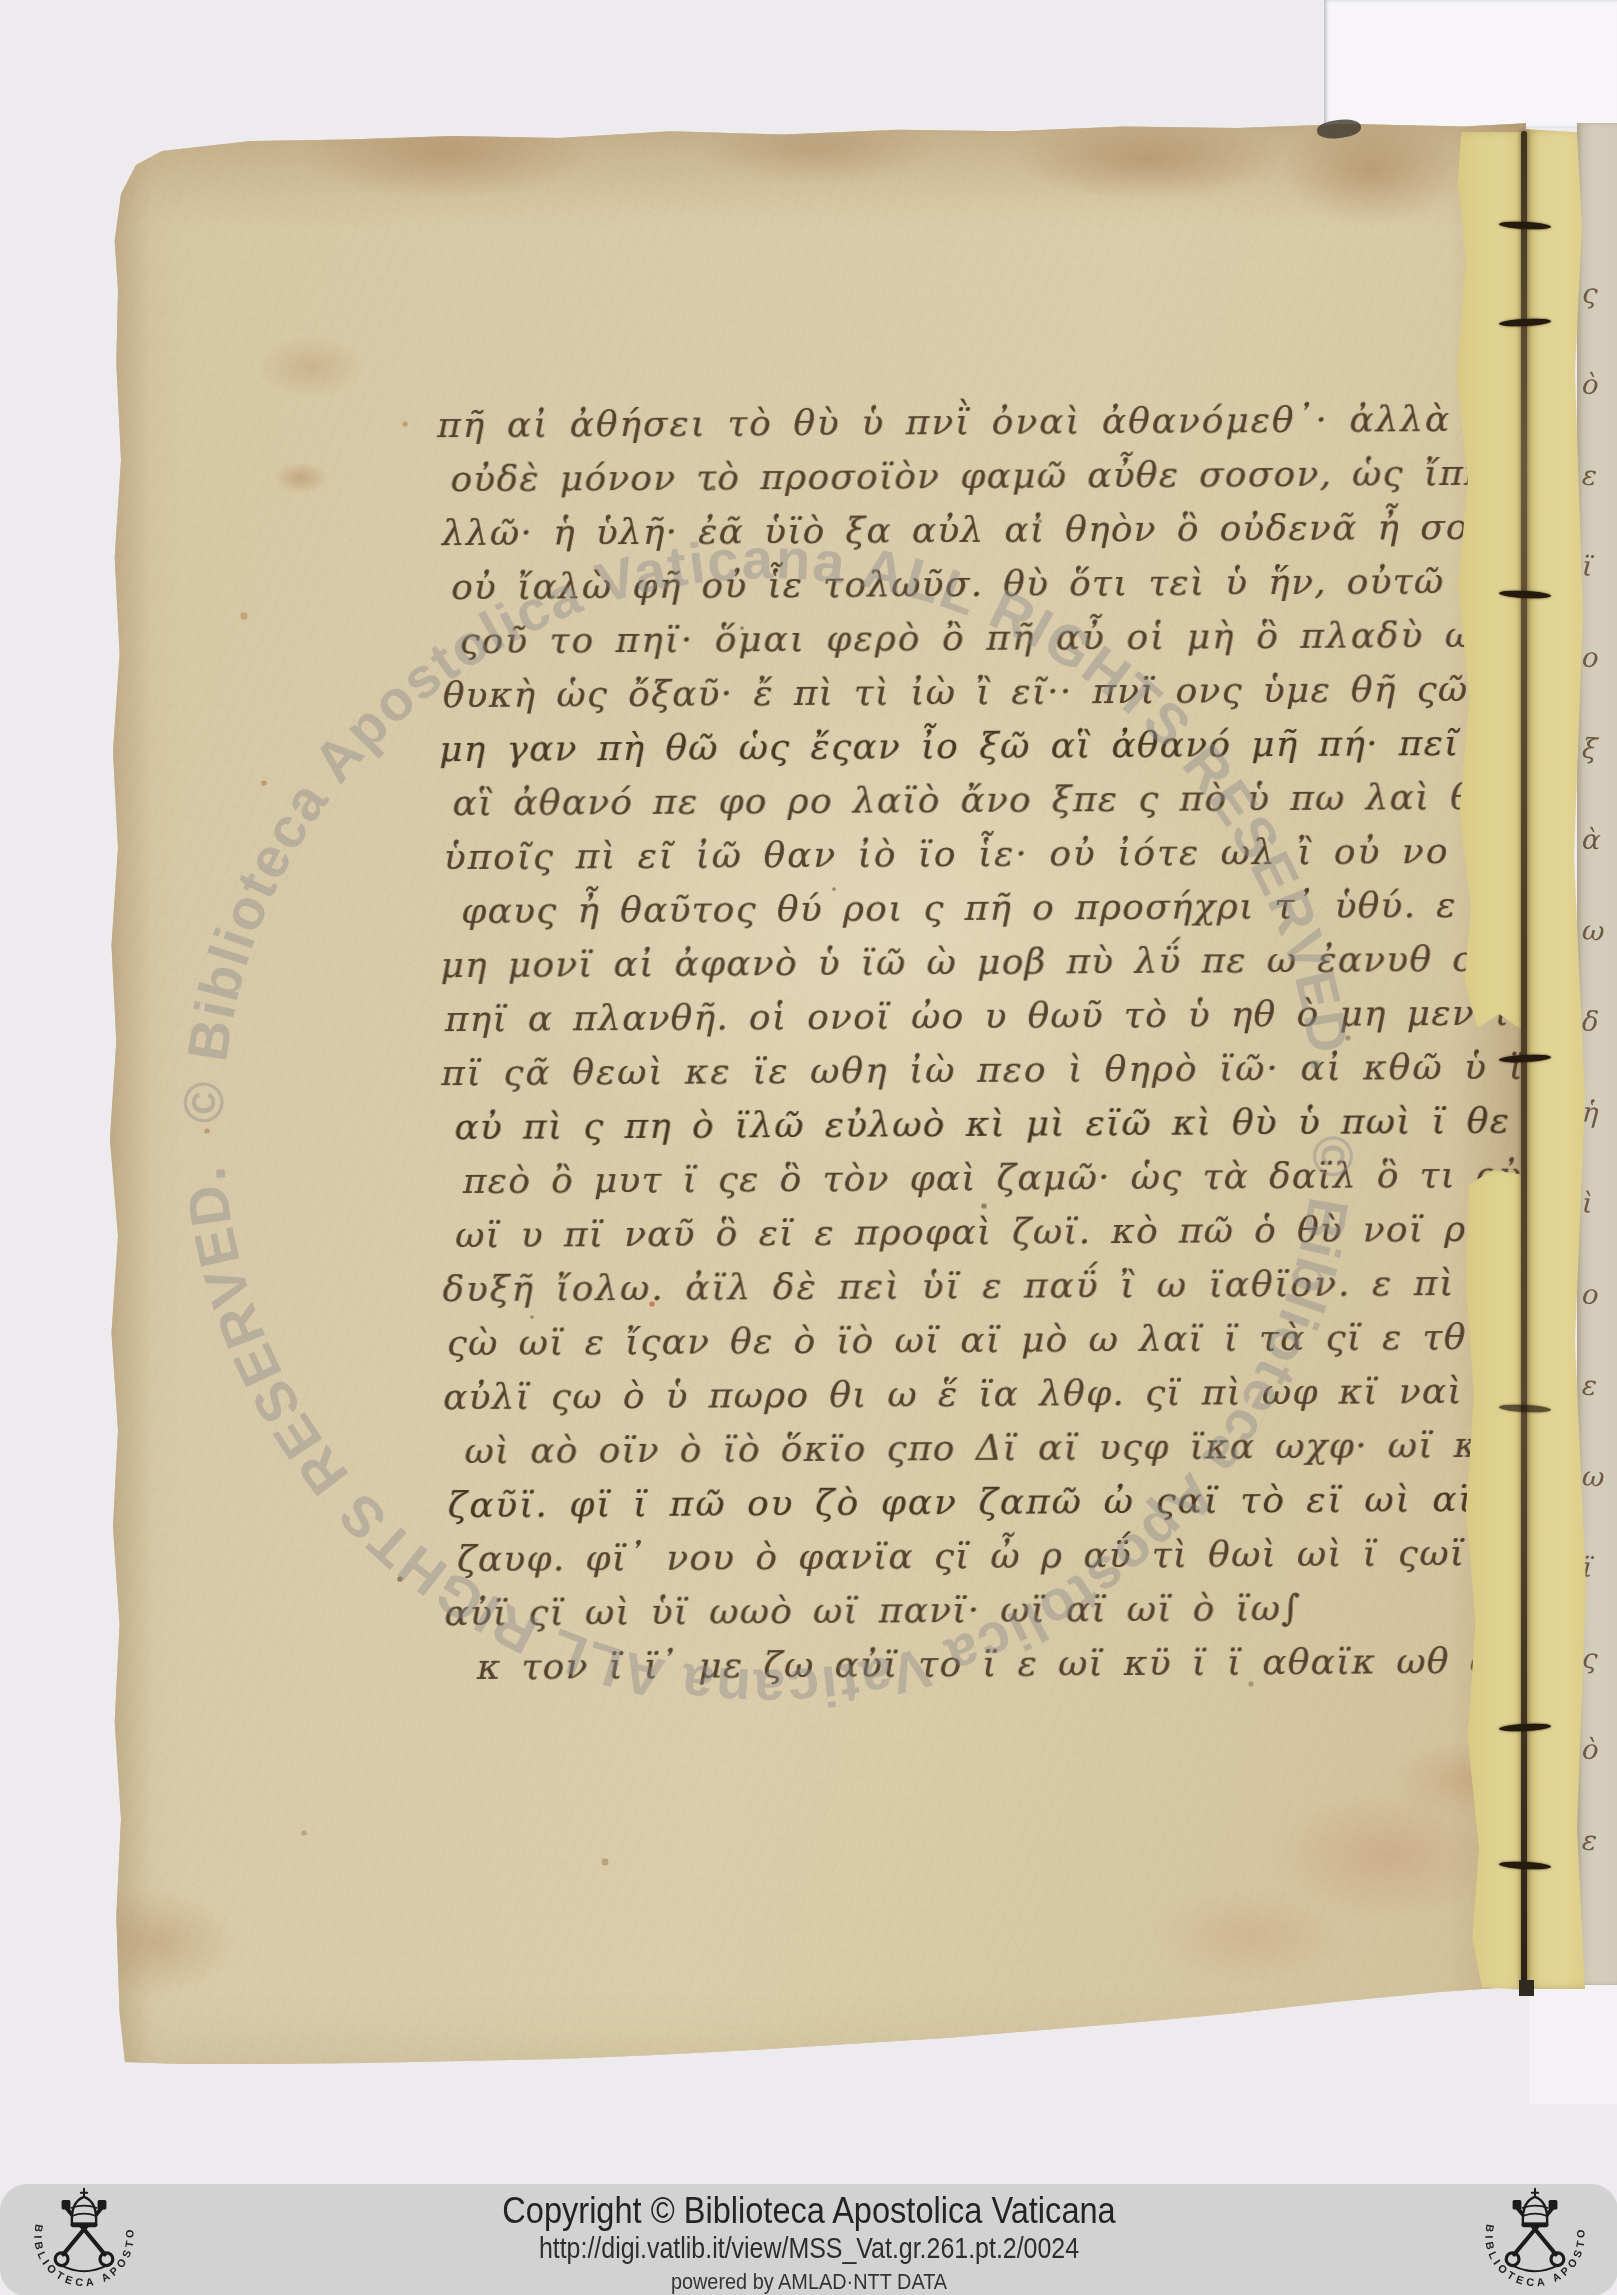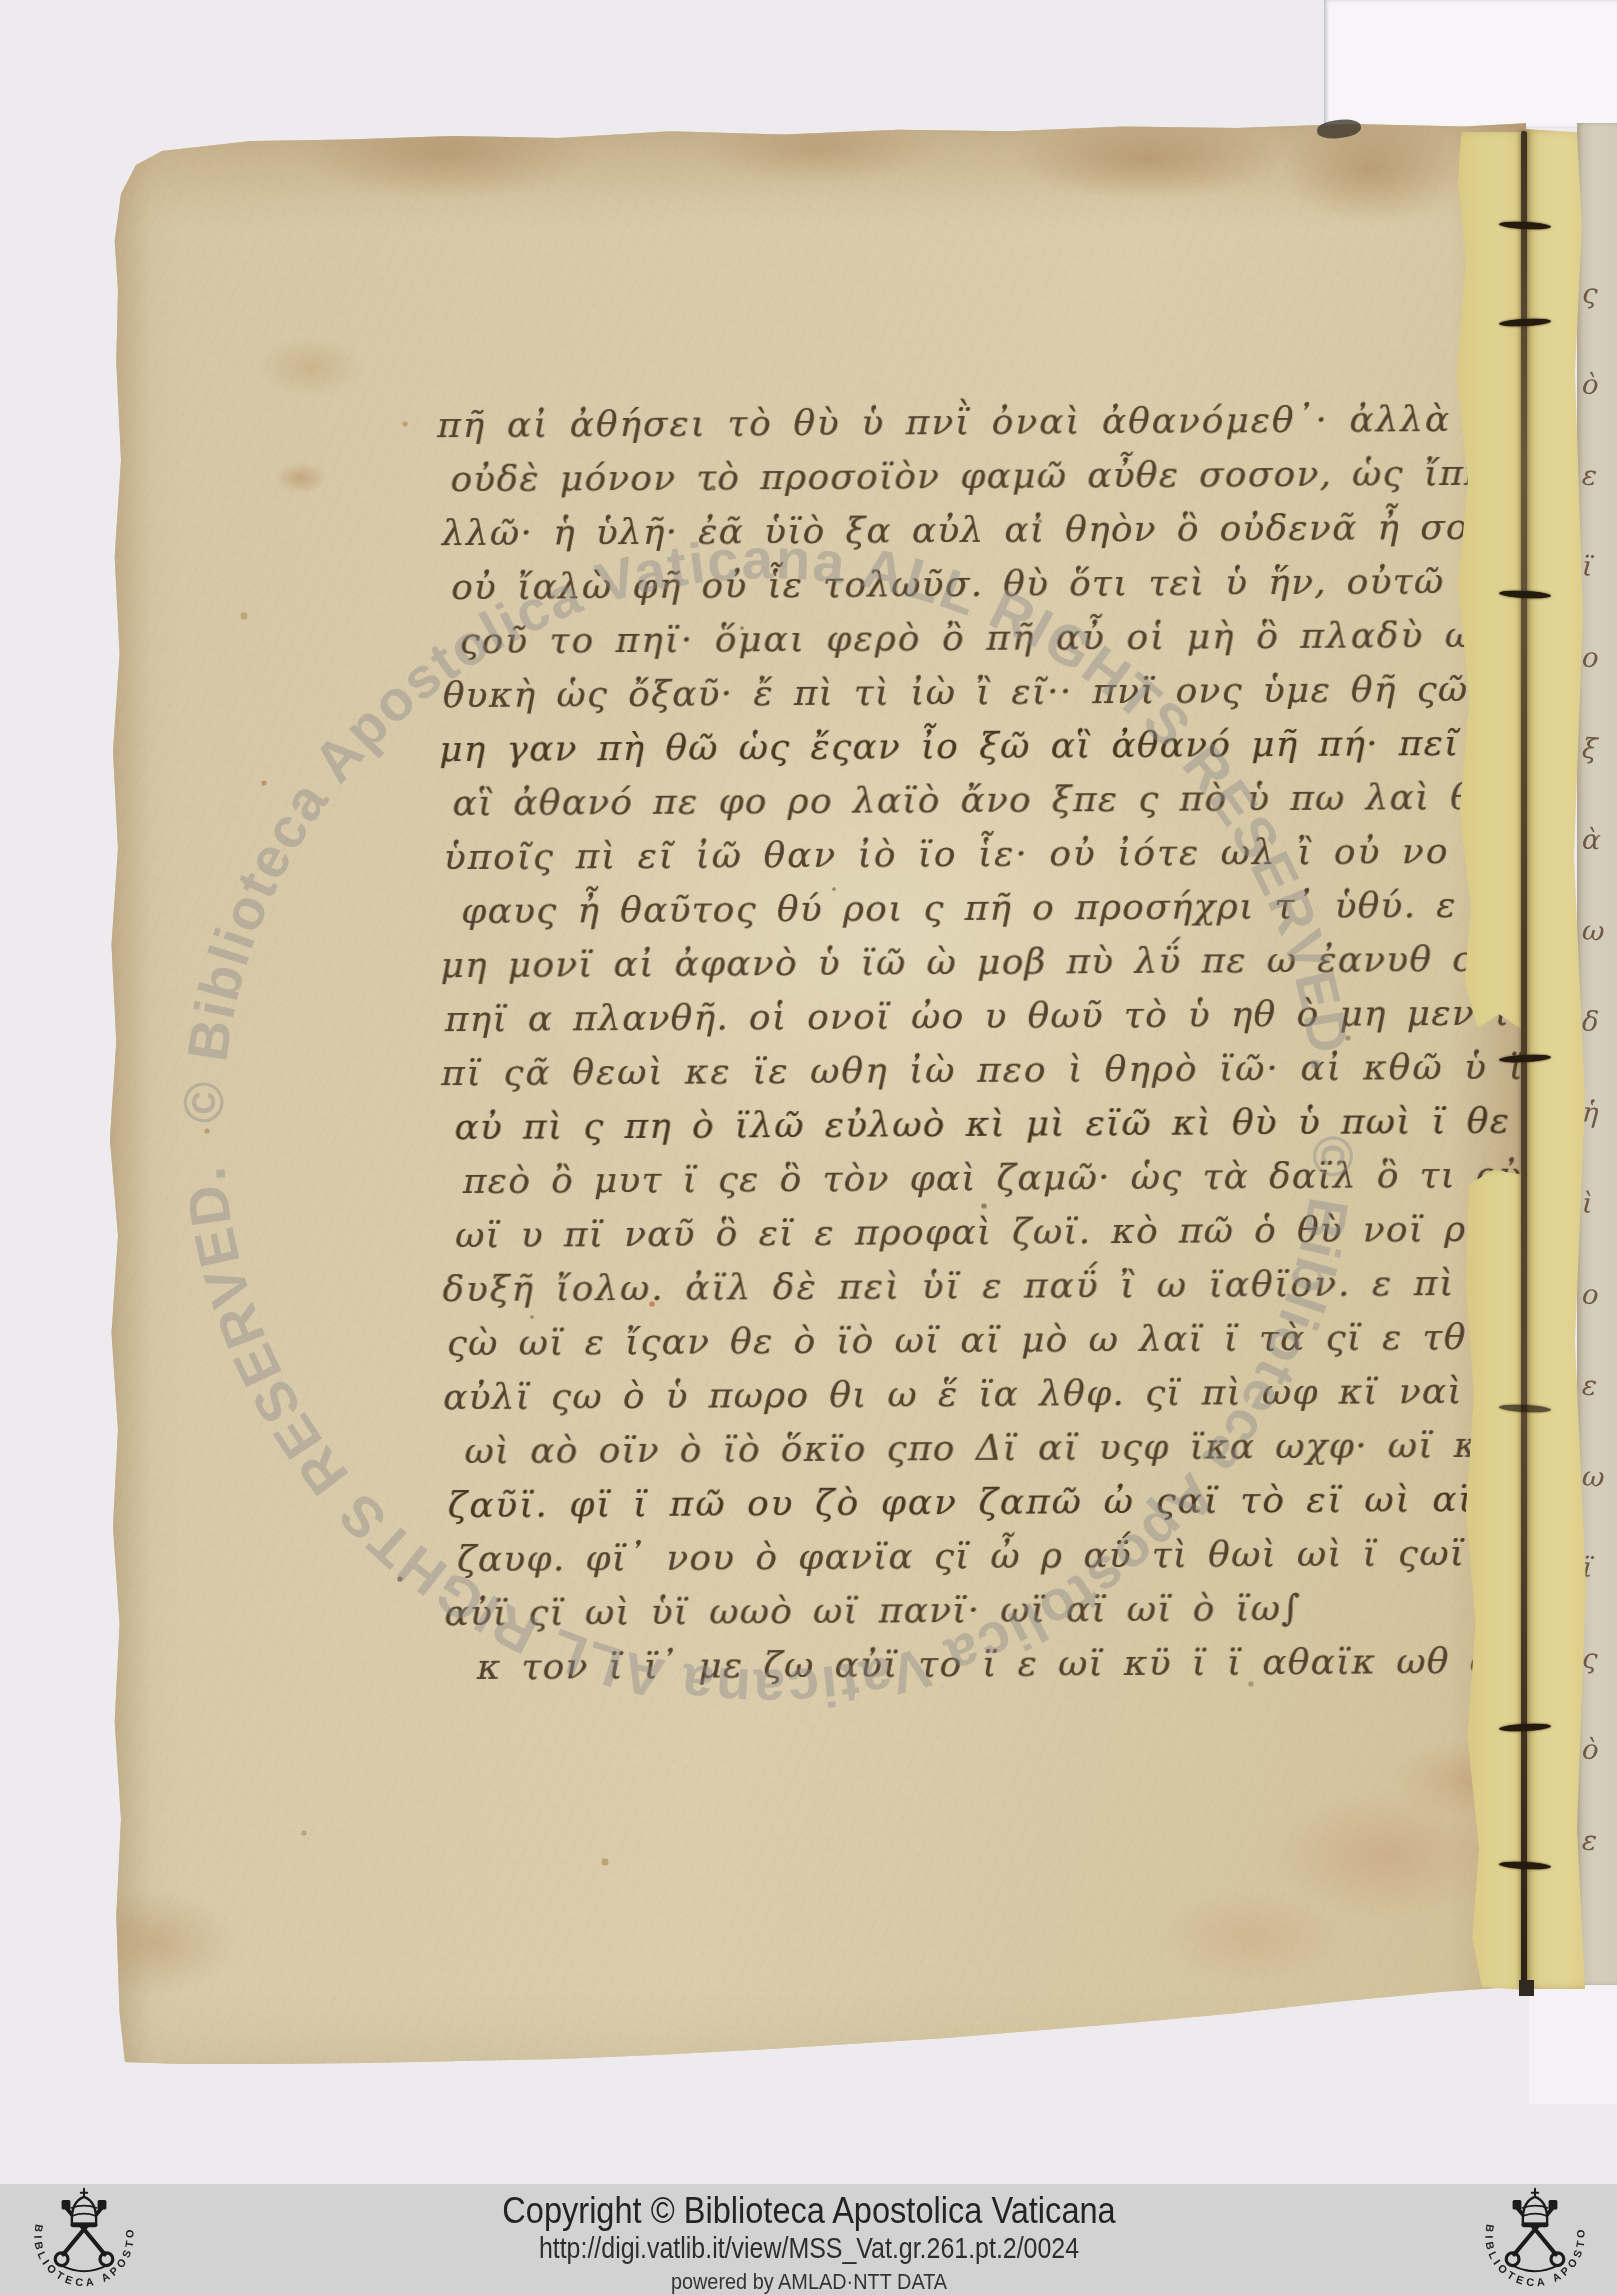--- a/index.html
+++ b/index.html
@@ -100,21 +100,21 @@
   
   .adjacent-page{position:absolute;left:1577px;top:123px;width:40px;height:1862px;z-index:2;
     background:linear-gradient(90deg,#c9c1ae,#d6cebd 45%,#d3cbba);
     box-shadow:inset 3.2px 0 4.9px rgba(110,95,70,.3);overflow:hidden;}
   .frag-col{position:absolute;left:3.2px;top:154px;font-family:"DejaVu Serif",serif;
     font-style:italic;font-size:27.5px;color:#6d5941;filter:blur(0.2px);}
   .frag{display:block;height:91px;transform:rotate(4deg);}
 
   
   .footer{position:absolute;left:0;top:2184px;width:1618px;height:112px;
-    background:#d2d2d2;z-index:10;}
+    background:#d2d2d2;z-index:10;border-radius:27px;}
   .f-center{position:absolute;left:0;top:0;width:100%;text-align:center;color:#232323;}
   .f-copy{margin-top:5.7px;font-size:37px;transform:scaleX(.88);letter-spacing:0;}
   .f-url{margin-top:0.8px;font-size:29px;transform:scaleX(.86);color:#2d2d2d;}
   .f-pow{margin-top:4px;font-size:22.6px;transform:scaleX(.88);color:#333;}
   .logo{position:absolute;top:2184px;z-index:11;}
   .logo-left{left:21px;}
   .logo-right{left:1472px;}
 </style>
 </head>
 <body>

